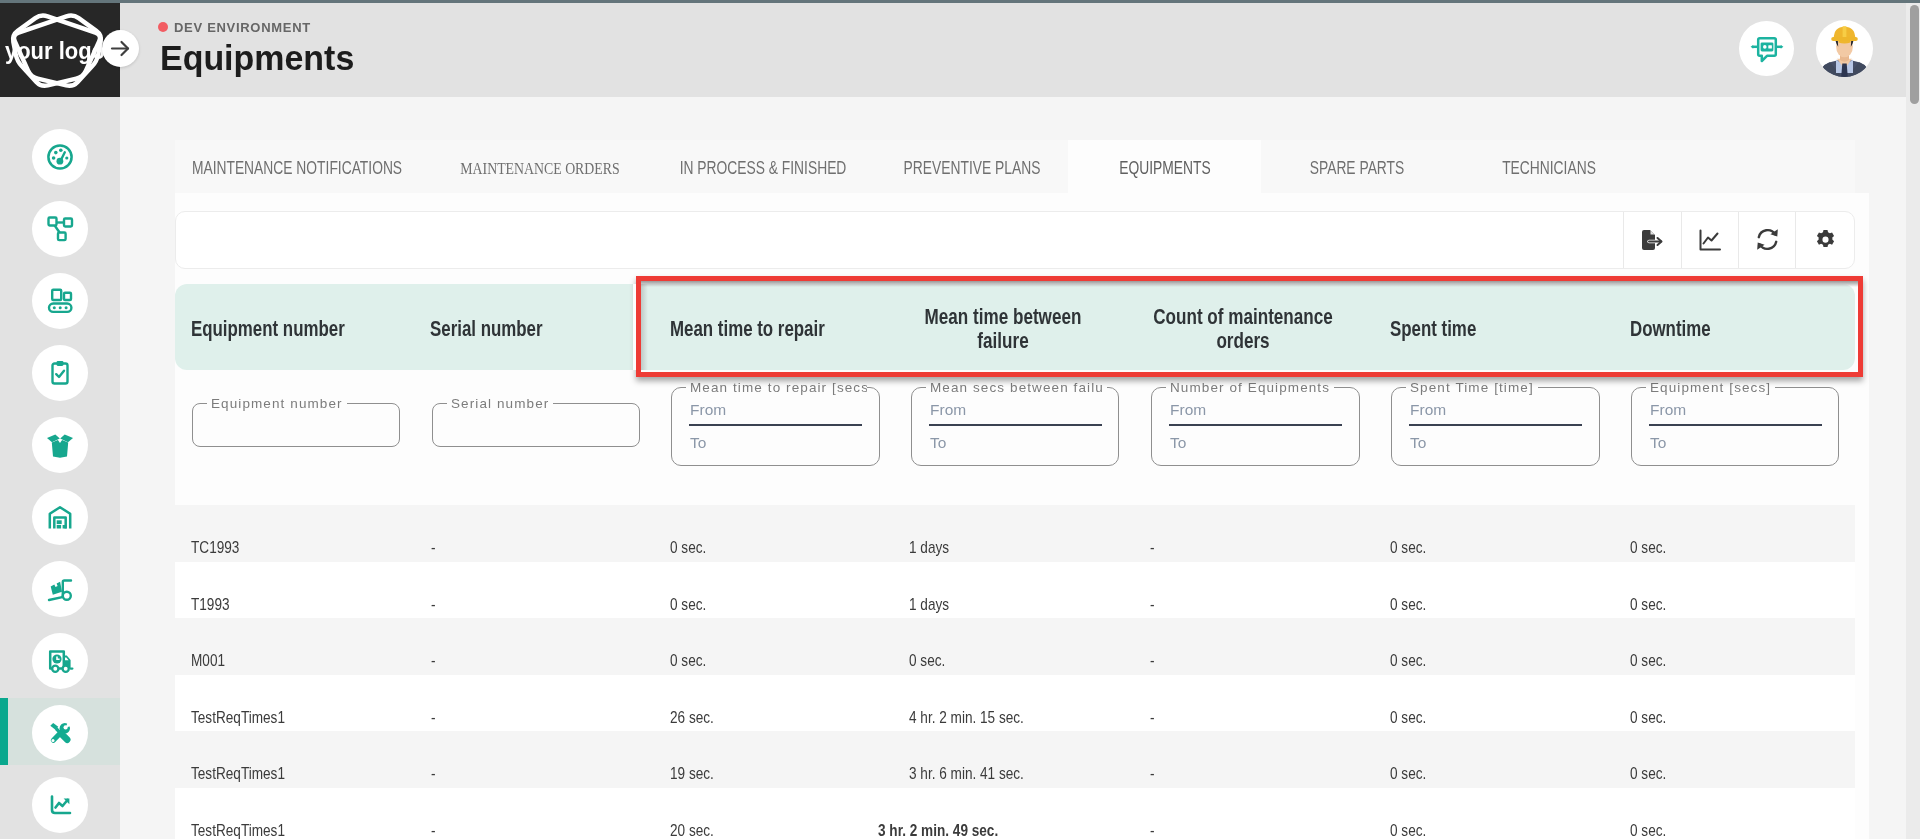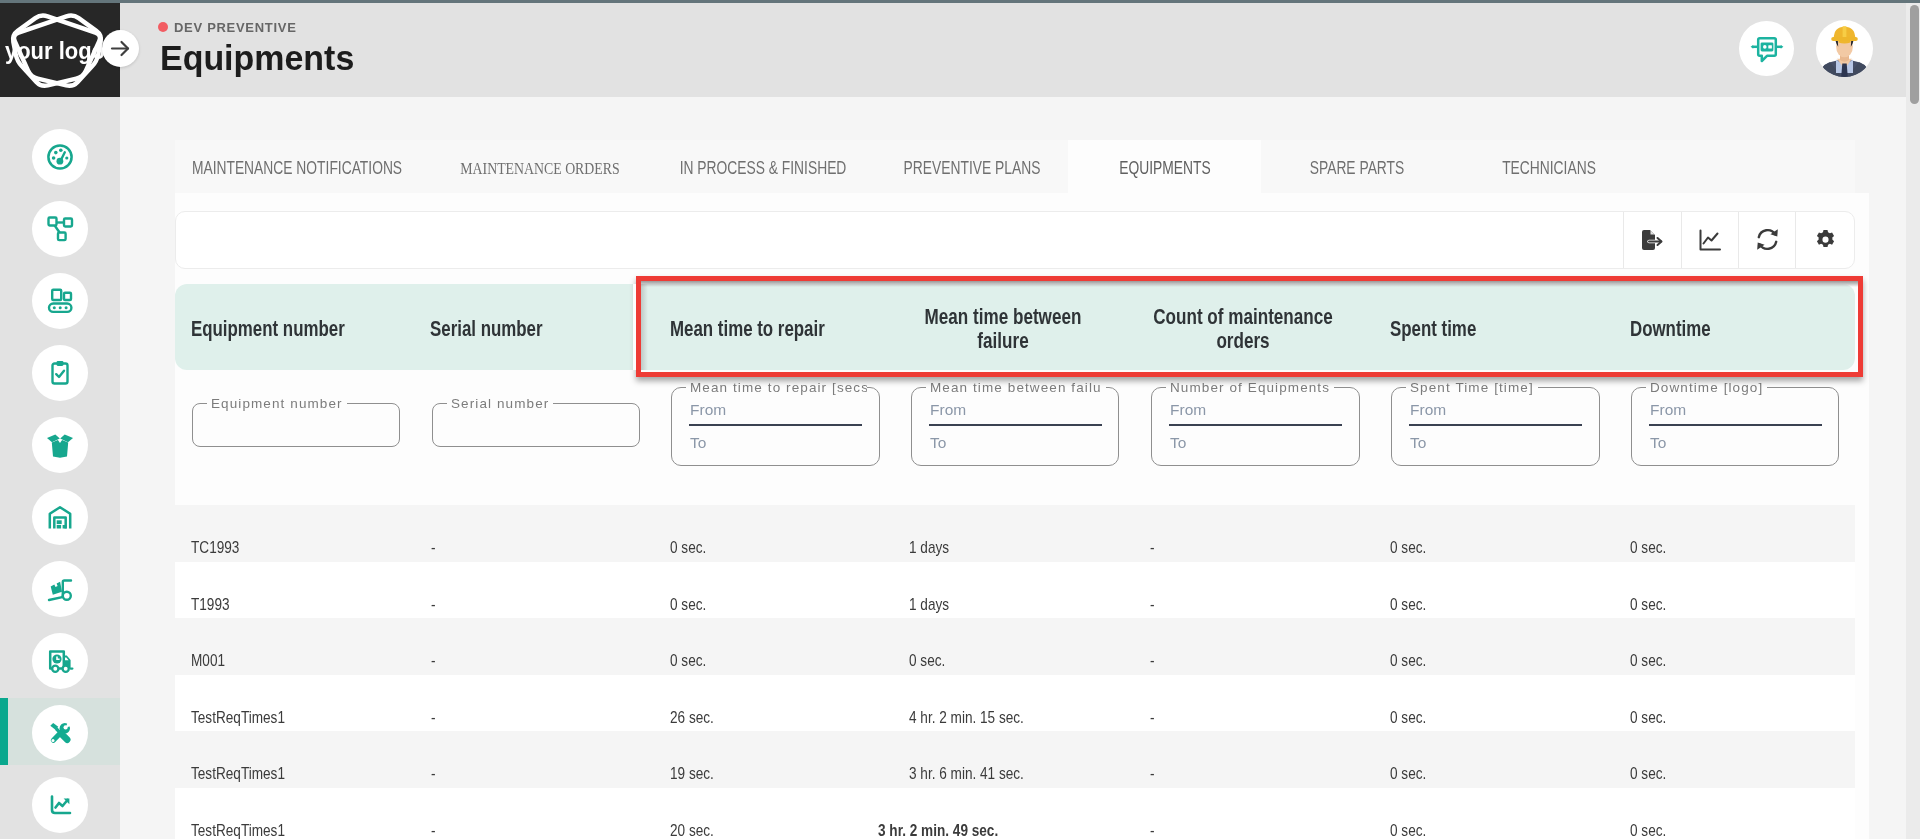--- a/index.html
+++ b/index.html
@@ -134,21 +134,21 @@
 
 <div class="abs" style="left:102px;top:30px;width:37px;height:37px;border-radius:50%;background:#ffffff;box-shadow:0 1px 3px rgba(0,0,0,0.15);"></div>
 <svg class="abs" style="left:110px;top:38px;" width="21" height="21" viewBox="0 0 21 21">
   <g stroke="#3f3f3f" stroke-width="2.2" fill="none" stroke-linecap="round" stroke-linejoin="round">
     <path d="M2 10.5 H18"></path>
       <path d="M11.5 4 L18 10.5 L11.5 17"></path>
   </g>
 </svg>
 
 <div class="abs" style="left:158px;top:22px;width:10px;height:10px;border-radius:50%;background:#f25c62;"></div>
-<div class="abs" style="left:174px;top:21px;font-size:13px;font-weight:bold;color:#666666;letter-spacing:0.7px;line-height:14px;"><span>DEV PREVENTIVE</span></div>
+<div class="abs" style="left:174px;top:21px;font-size:13px;font-weight:bold;color:#666666;letter-spacing:0.7px;line-height:14px;"><span>DEV ENVIRONMENT</span></div>
 
 <div class="abs" style="left:160px;top:40px;font-size:35px;font-weight:bold;color:#1c1c1c;line-height:36px;"><span class="t" style="transform:scaleX(0.97);">Equipments</span></div>
 
 <div class="abs" style="left:1739px;top:21px;width:55px;height:55px;border-radius:50%;background:#ffffff;"></div>
 <svg id="roboticon" class="abs" style="left:1747px;top:35px;" width="40" height="28" viewBox="0 0 40 28">
   <g stroke="#1cb3a0" stroke-width="2.5" fill="none">
     <path d="M12.7 3.2 Q11.2 3.2 11.2 4.7 L11.2 19.3 Q11.2 20.8 12.7 20.8 L14.8 20.8 L14.8 26 L20 20.8 L27.3 20.8 Q28.8 20.8 28.8 19.3 L28.8 4.7 Q28.8 3.2 27.3 3.2 Z" stroke-linejoin="round"></path>
     <path d="M5.5 11.8 L11 11.8"></path>
       <path d="M29 11.8 L34.5 11.8"></path>
   </g>
@@ -257,39 +257,39 @@
       <span class="flab"><span class="t">Serial number</span></span>
     </div>
 
   <div class="fbox" style="left:671px;top:387px;width:209px;height:79px;border-radius:10px;">
     <span class="flab"><span class="t">Mean time to repair [secs]</span></span>
     <div class="fr" style="top:13px;"><span class="t">From</span></div>
     <div class="ful" style="top:36px;width:173px;"></div>
     <div class="fr" style="top:46px;"><span class="t">To</span></div>
   </div>
   <div class="fbox" style="left:911px;top:387px;width:208px;height:79px;border-radius:10px;">
-    <span class="flab"><span class="t">Mean time between failu</span></span>
+    <span class="flab"><span class="t">Mean secs between failu</span></span>
     <div class="fr" style="top:13px;"><span class="t">From</span></div>
     <div class="ful" style="top:36px;width:173px;"></div>
     <div class="fr" style="top:46px;"><span class="t">To</span></div>
   </div>
   <div class="fbox" style="left:1151px;top:387px;width:209px;height:79px;border-radius:10px;">
     <span class="flab"><span class="t">Number of Equipments</span></span>
     <div class="fr" style="top:13px;"><span class="t">From</span></div>
     <div class="ful" style="top:36px;width:173px;"></div>
     <div class="fr" style="top:46px;"><span class="t">To</span></div>
   </div>
   <div class="fbox" style="left:1391px;top:387px;width:209px;height:79px;border-radius:10px;">
     <span class="flab"><span class="t">Spent Time [time]</span></span>
     <div class="fr" style="top:13px;"><span class="t">From</span></div>
     <div class="ful" style="top:36px;width:173px;"></div>
     <div class="fr" style="top:46px;"><span class="t">To</span></div>
   </div>
   <div class="fbox" style="left:1631px;top:387px;width:208px;height:79px;border-radius:10px;">
-    <span class="flab"><span class="t">Downtime [logo]</span></span>
+    <span class="flab"><span class="t">Equipment [secs]</span></span>
     <div class="fr" style="top:13px;"><span class="t">From</span></div>
     <div class="ful" style="top:36px;width:173px;"></div>
     <div class="fr" style="top:46px;"><span class="t">To</span></div>
   </div>
 </div>
 
 <style>
   .row { position:absolute; left:175px; width:1680px; height:56.5px; }
   .row div { position:absolute; top:50%; transform:translateY(-50%); font-size:17px; color:#3b3b3b;margin-top:15px; }
   .row .t { transform:scaleX(0.80); }

